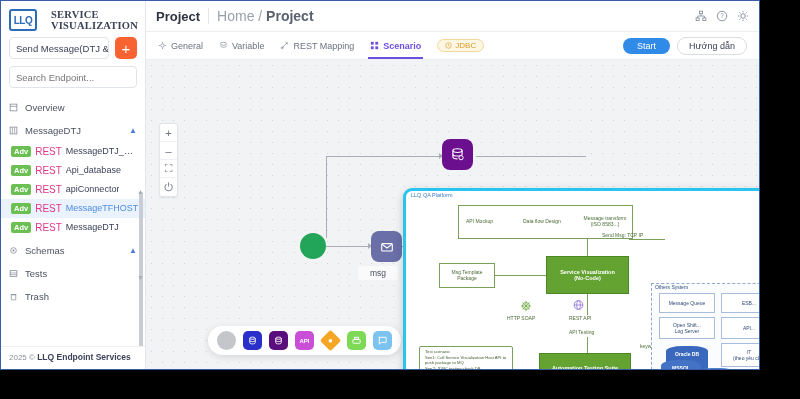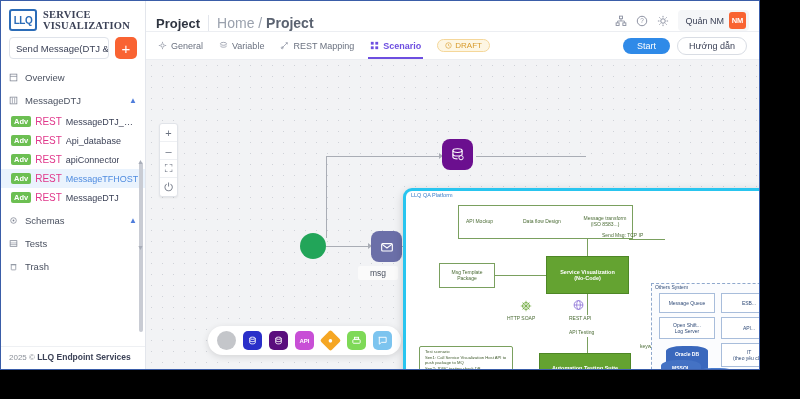--- a/index.html
+++ b/index.html
@@ -20,21 +20,21 @@
 
   
   .sidebar {
     width: 145px; height: 100%;
     background: #fff;
     border-right: 1px solid #e3e6ec;
     display: flex; flex-direction: column;
     position: relative;
   }
   .brand {
-    display: flex; align-items: center; gap: 6px;
+    display: flex; align-items: center; gap: 14px;
     padding: 8px 8px 6px 8px;
   }
   .brand-logo {
     width: 28px; height: 22px;
     border: 2px solid #2b6cb8;
     border-radius: 3px;
     display: flex; align-items: center; justify-content: center;
     font-size: 10px; font-weight: bold; color: #2b6cb8;
     letter-spacing: -0.5px;
     flex: none;
@@ -74,21 +74,21 @@
     background: transparent;
   }
   .icon-svg { display: block; }
   .nav { flex: 1; overflow: hidden; position: relative; }
   .nav-item {
     display: flex; align-items: center; gap: 7px;
     padding: 6px 8px; font-size: 9.5px; color: #4a5160;
   }
   .nav-item .chev { margin-left: auto; color: #4f7ddb; font-size: 8px; }
   .ep-item {
-    display: flex; align-items: center; gap: 4px;
+    display: flex; gap: 4px;
     padding: 4px 6px 4px 10px;
     font-size: 9px; color: #3c4257;
     white-space: nowrap; overflow: hidden;
   }
   .ep-item.active { background: #eaf3fd; }
   .ep-item.active .ep-name { color: #4f8ce0; }
   .tag-adv {
     background: #6cbf52; color: #fff; font-size: 7.5px; font-weight: bold;
     border-radius: 2px; padding: 1px 3px; flex: none;
   }
@@ -110,21 +110,21 @@
     padding: 5px 8px 7px 8px; border-top: 1px solid #eef0f3;
   }
   .footer-1 { font-size: 8px; color: #8b9099; }
   .footer-1 b { color: #3c4257; font-size: 8.5px; }
   .footer-2 { font-size: 8px; color: #6b7280; margin-top: 2px; }
 
   
   .main { flex: 1; display: flex; flex-direction: column; min-width: 0; }
   .topbar {
     height: 31px; border-bottom: 1px solid #eceef2;
-    display: flex; align-items: flex-end; padding: 0 10px; gap: 8px;
+    display: flex; align-items: center; padding: 0 10px; gap: 8px;
   }
   .page-title { font-size: 13px; font-weight: bold; color: #2e3440; }
   .vsep { width: 1px; height: 16px; background: #e3e6ec; }
   .crumb { font-size: 14px; color: #9aa1ad; }
   .crumb b { color: #5a6270; }
   .topbar-right { margin-left: auto; display: flex; align-items: center; gap: 9px; }
   .user-chip {
     display: flex; align-items: center; gap: 5px;
     background: #f5f6f8; border-radius: 4px; padding: 2px 3px 2px 7px;
   }
@@ -281,20 +281,29 @@
         <div>SERVICE</div>
         <div>VISUALIZATION</div>
       </div>
     </div>
 
     <div class="endpoint-row">
       <div class="endpoint-pill">Send Message(DTJ &amp; TF...</div>
       <div class="add-btn">+</div>
     </div>
 
+    <div class="search-row">
+      <div class="search-box">
+        <input placeholder="Search Endpoint..." style="">
+        <svg class="icon-svg" width="9" height="9" viewBox="0 0 16 16">
+          <circle cx="7" cy="7" r="5" fill="none" stroke="#6b7280" stroke-width="1.5"></circle>
+          <line x1="11" y1="11" x2="15" y2="15" stroke="#6b7280" stroke-width="1.5"></line>
+        </svg>
+      </div>
+    </div>
 
     <div class="nav">
       <div class="nav-item">
         <svg class="icon-svg" width="9" height="9" viewBox="0 0 16 16">
           <rect x="2" y="2" width="12" height="12" fill="none" stroke="#7b8190" stroke-width="1.3"></rect>
           <line x1="2" y1="6" x2="14" y2="6" stroke="#7b8190" stroke-width="1.2"></line>
         </svg>
         <span>Overview</span>
       </div>
 
@@ -392,24 +401,20 @@
           <path d="M8 5 v3 M3.5 10.5 v-2.5 h9 v2.5" fill="none" stroke="#8b90a0" stroke-width="1.1"></path>
         </svg>
         <svg width="12" height="12" viewBox="0 0 16 16">
           <circle cx="8" cy="8" r="6.3" fill="none" stroke="#8b90a0" stroke-width="1.3"></circle>
           <text x="8" y="11.3" font-size="8.5" text-anchor="middle" fill="#8b90a0" font-family="Liberation Sans">?</text>
         </svg>
         <svg width="12" height="12" viewBox="0 0 16 16">
           <circle cx="8" cy="8" r="3" fill="none" stroke="#8b90a0" stroke-width="1.3"></circle>
           <path d="M8 1.2v2M8 12.8v2M1.2 8h2M12.8 8h2M3.2 3.2l1.4 1.4M11.4 11.4l1.4 1.4M12.8 3.2l-1.4 1.4M4.6 11.4l-1.4 1.4" stroke="#8b90a0" stroke-width="1.3"></path>
         </svg>
-        <div class="user-chip">
-          <span class="user-name">Quản NM</span>
-          <span class="avatar">NM</span>
-        </div>
       </div>
     </div>
 
     <div class="tabbar">
       <div class="tab">
         <svg width="9" height="9" viewBox="0 0 16 16">
           <circle cx="8" cy="8" r="3" fill="none" stroke="#8b90a0" stroke-width="1.4"></circle>
           <path d="M8 1.5v2M8 12.5v2M1.5 8h2M12.5 8h2" stroke="#8b90a0" stroke-width="1.4"></path>
         </svg>
         <span>General</span>
@@ -435,21 +440,21 @@
           <rect x="1.5" y="9.5" width="5" height="5" fill="#6d4ee0"></rect>
           <rect x="9.5" y="9.5" width="5" height="5" fill="#6d4ee0"></rect>
         </svg>
         <span>Scenario</span>
       </div>
       <div class="draft">
         <svg width="7" height="7" viewBox="0 0 16 16">
           <circle cx="8" cy="8" r="6.3" fill="none" stroke="#d79a2b" stroke-width="1.4"></circle>
           <path d="M8 4.5V8l2.5 1.6" fill="none" stroke="#d79a2b" stroke-width="1.4"></path>
         </svg>
-        <span>DRAFT</span>
+        <span>JDBC</span>
       </div>
       <div class="tabbar-right">
         <div class="btn-start">Start</div>
         <div class="btn-guide">Hướng dẫn</div>
       </div>
     </div>
 
     <div class="canvas">
 
       <div class="zoomctl">

